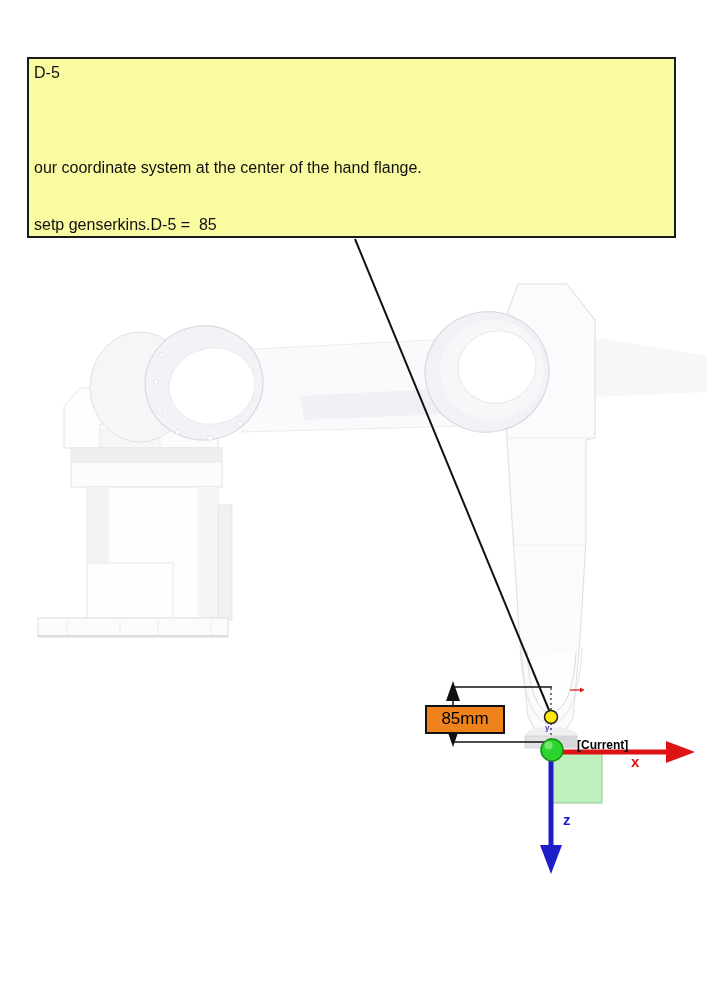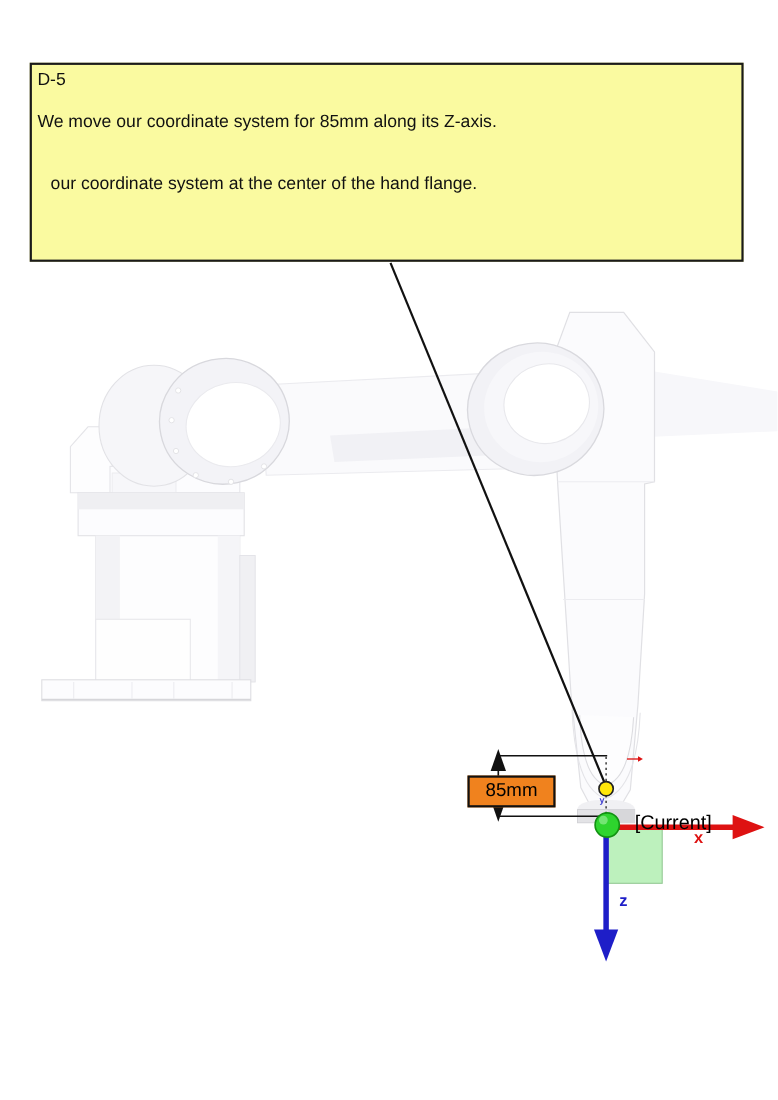--- a/index.html
+++ b/index.html
@@ -15,32 +15,32 @@
     background:var(--note-bg);border:2px solid var(--note-border);
     box-sizing:border-box;
   }
   .nb-text{
     position:absolute;left:5px;right:4px;
     font-size:16px;line-height:19px;white-space:pre;color:#111;
   }
   .nb-title{top:4px;}
   .nb-l1{top:42px;}
   .nb-l2{top:80px;}
-  .nb-l3{top:99px;margin-left:12px;}
+  .nb-l3{top:99px;}
   .nb-cmd{top:156px;}
 
   
   .dim-label{
     position:absolute;left:425px;top:705px;width:80px;height:29px;
     background:var(--dim-bg);border:2px solid #111;box-sizing:border-box;
     font-size:17px;color:#000;text-align:center;line-height:24px;
   }
 
   
-  .cur-label{position:absolute;left:577px;top:738px;font-size:18px;font-weight:normal;color:#000;white-space:pre;}
+  .cur-label{position:absolute;left:577px;top:738px;font-size:12px;font-weight:bold;color:#000;white-space:pre;}
   .x-label{position:absolute;left:631px;top:753px;font-size:15px;font-weight:bold;color:var(--axis-x);}
   .z-label{position:absolute;left:563px;top:811px;font-size:15px;font-weight:bold;color:var(--axis-z);}
   .y-tiny{position:absolute;left:545px;top:723px;font-size:8px;font-weight:bold;color:#3a3ad0;}
 </style>
 </head>
 <body>
 
 <div class="canvas">
 
   <svg class="fig" viewBox="0 0 707 1000">
@@ -137,22 +137,22 @@
       </g>
       <g>
         <circle cx="552" cy="750" r="11" style="fill:var(--origin-green);stroke:var(--origin-green-dark)" stroke-width="1.5"></circle>
         <circle cx="548.5" cy="745.5" r="4" fill="#7fe87f" fill-opacity="0.85"></circle>
       </g>
     </g>
   </svg>
 
   <div class="note-box">
     <div class="nb-text nb-title">D-5</div>
-    <div class="nb-text nb-l1">We move our coordinate system for 85mm along its Z-axis.</div>
     <div class="nb-text nb-l3">our coordinate system at the center of the hand flange.</div>
+    <div class="nb-text nb-cmd">setp genserkins.D-5 =  85</div>
   </div>
 
   <div class="dim-label">85mm</div>
 
   <div class="cur-label">[Current]</div>
   <div class="x-label">x</div>
   <div class="z-label">z</div>
   <div class="y-tiny">y</div>
 
 </div>

